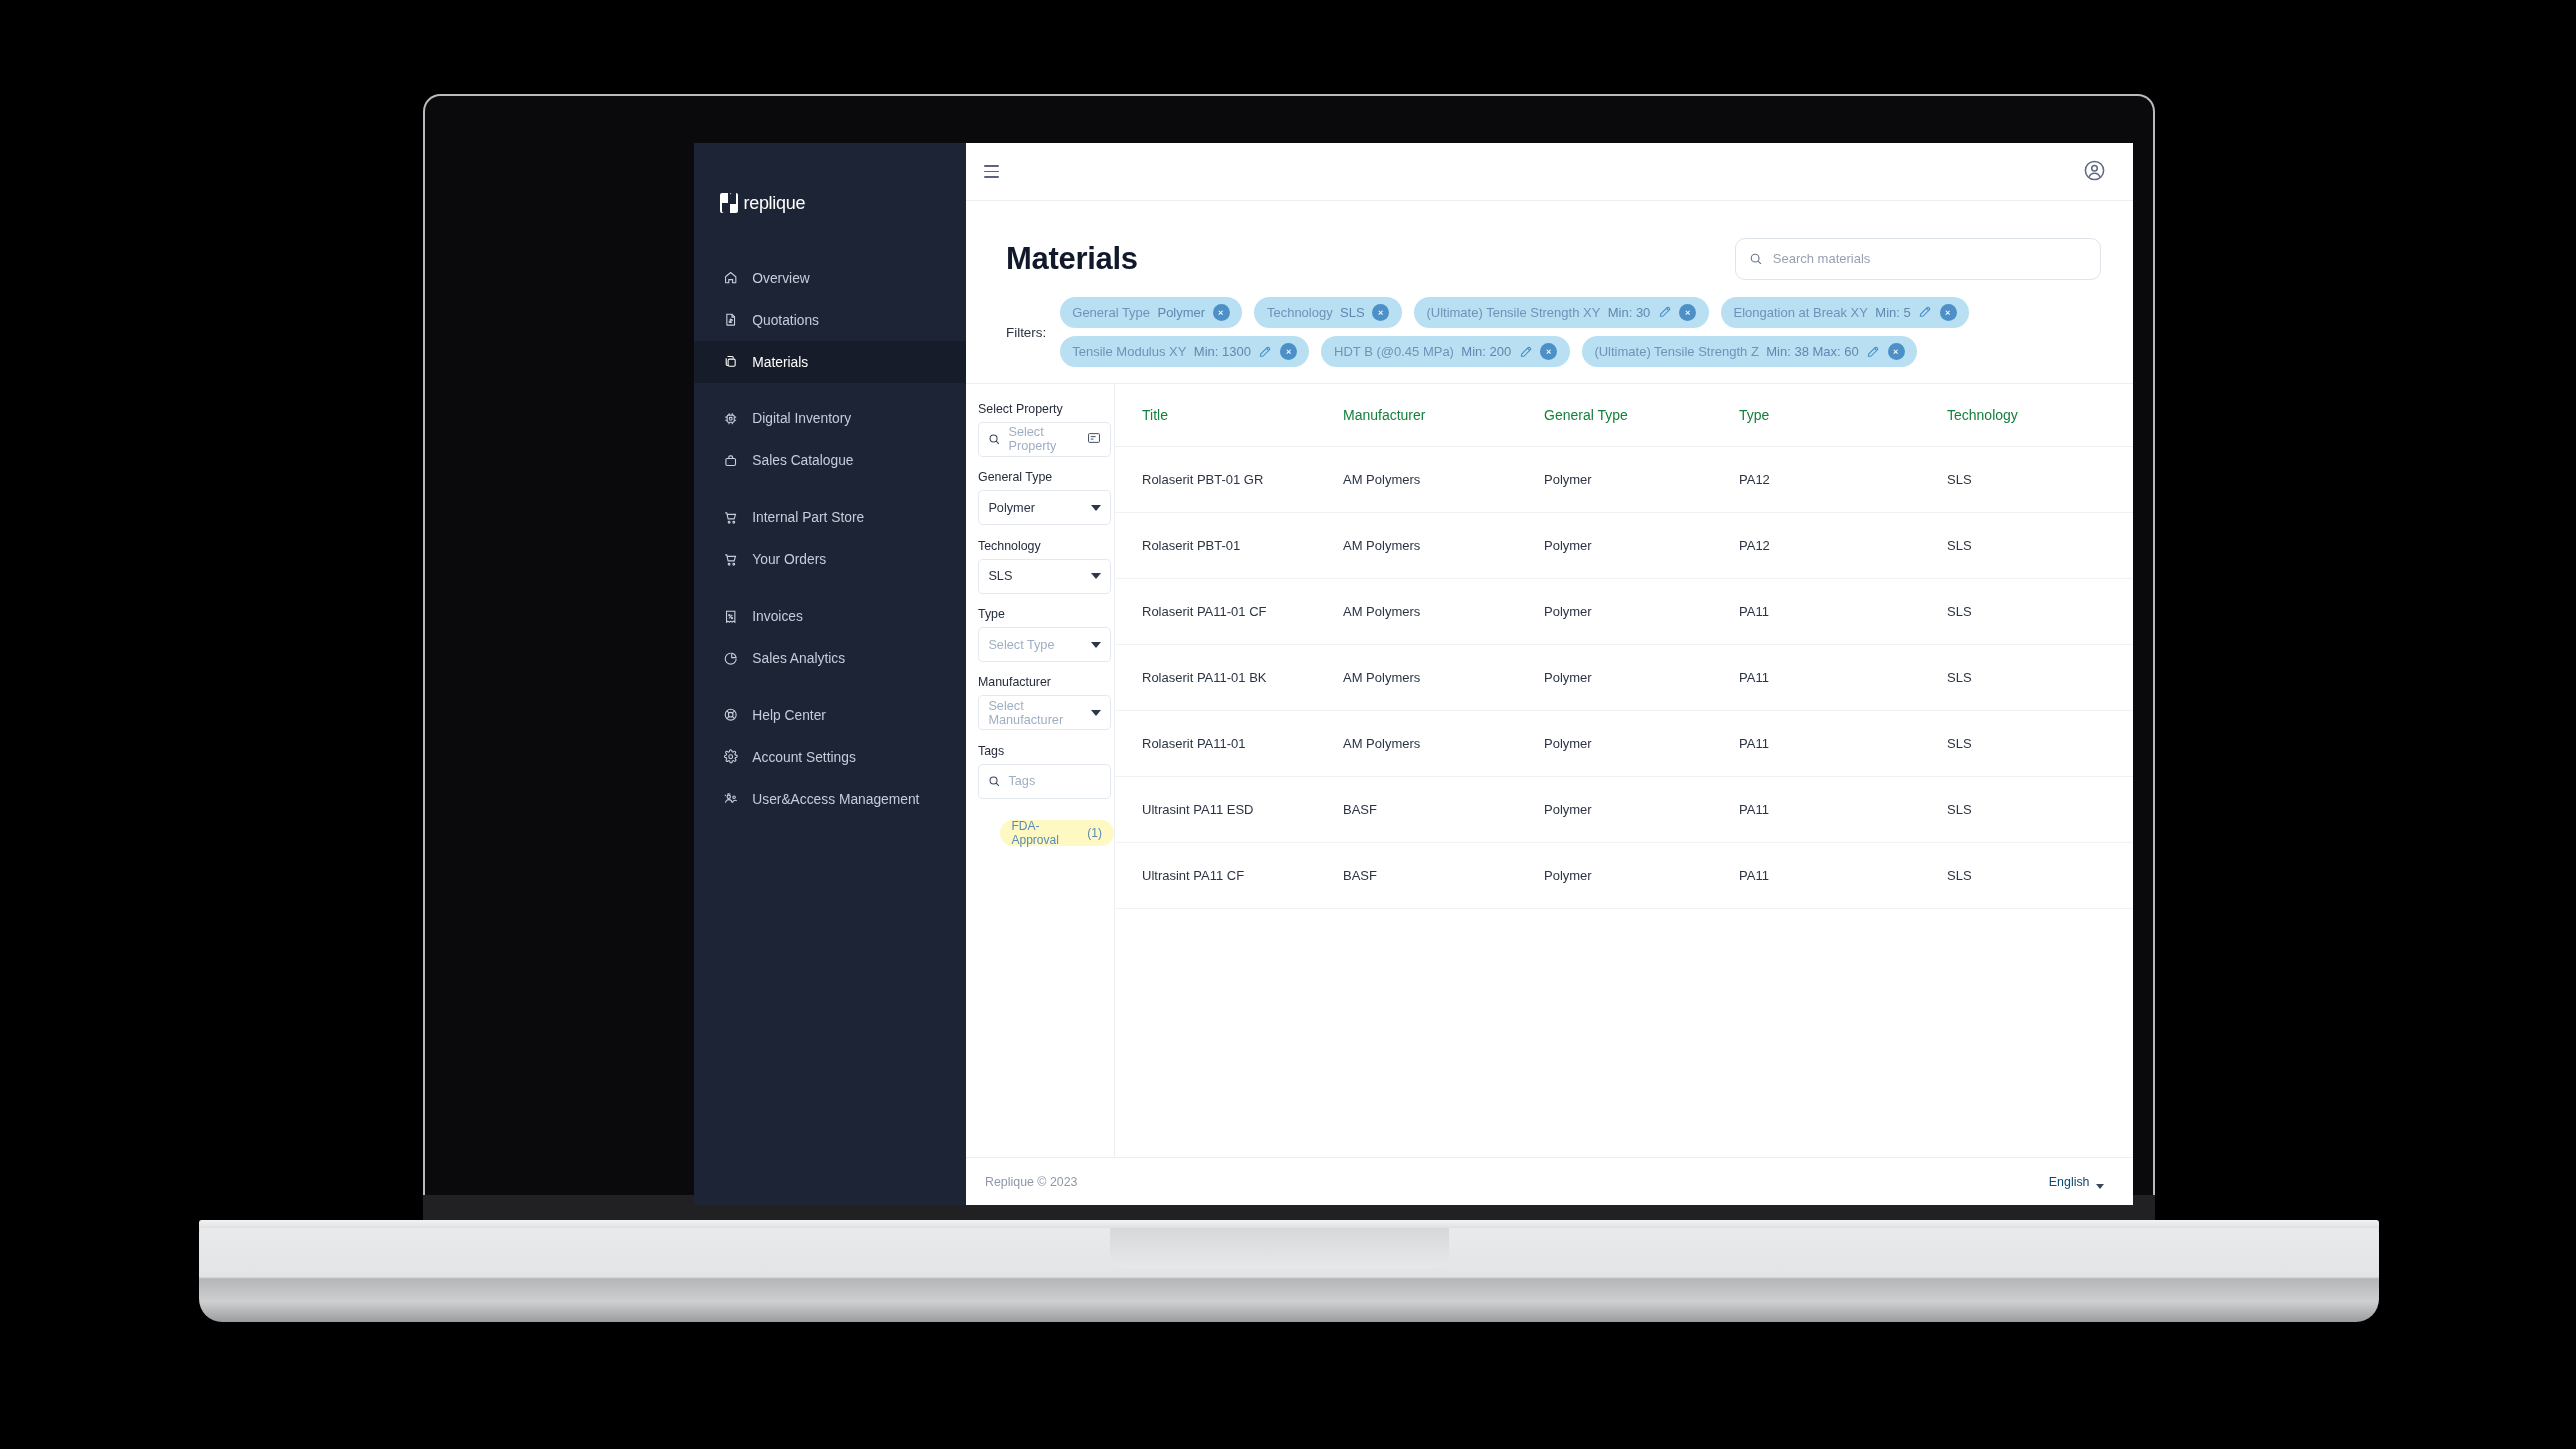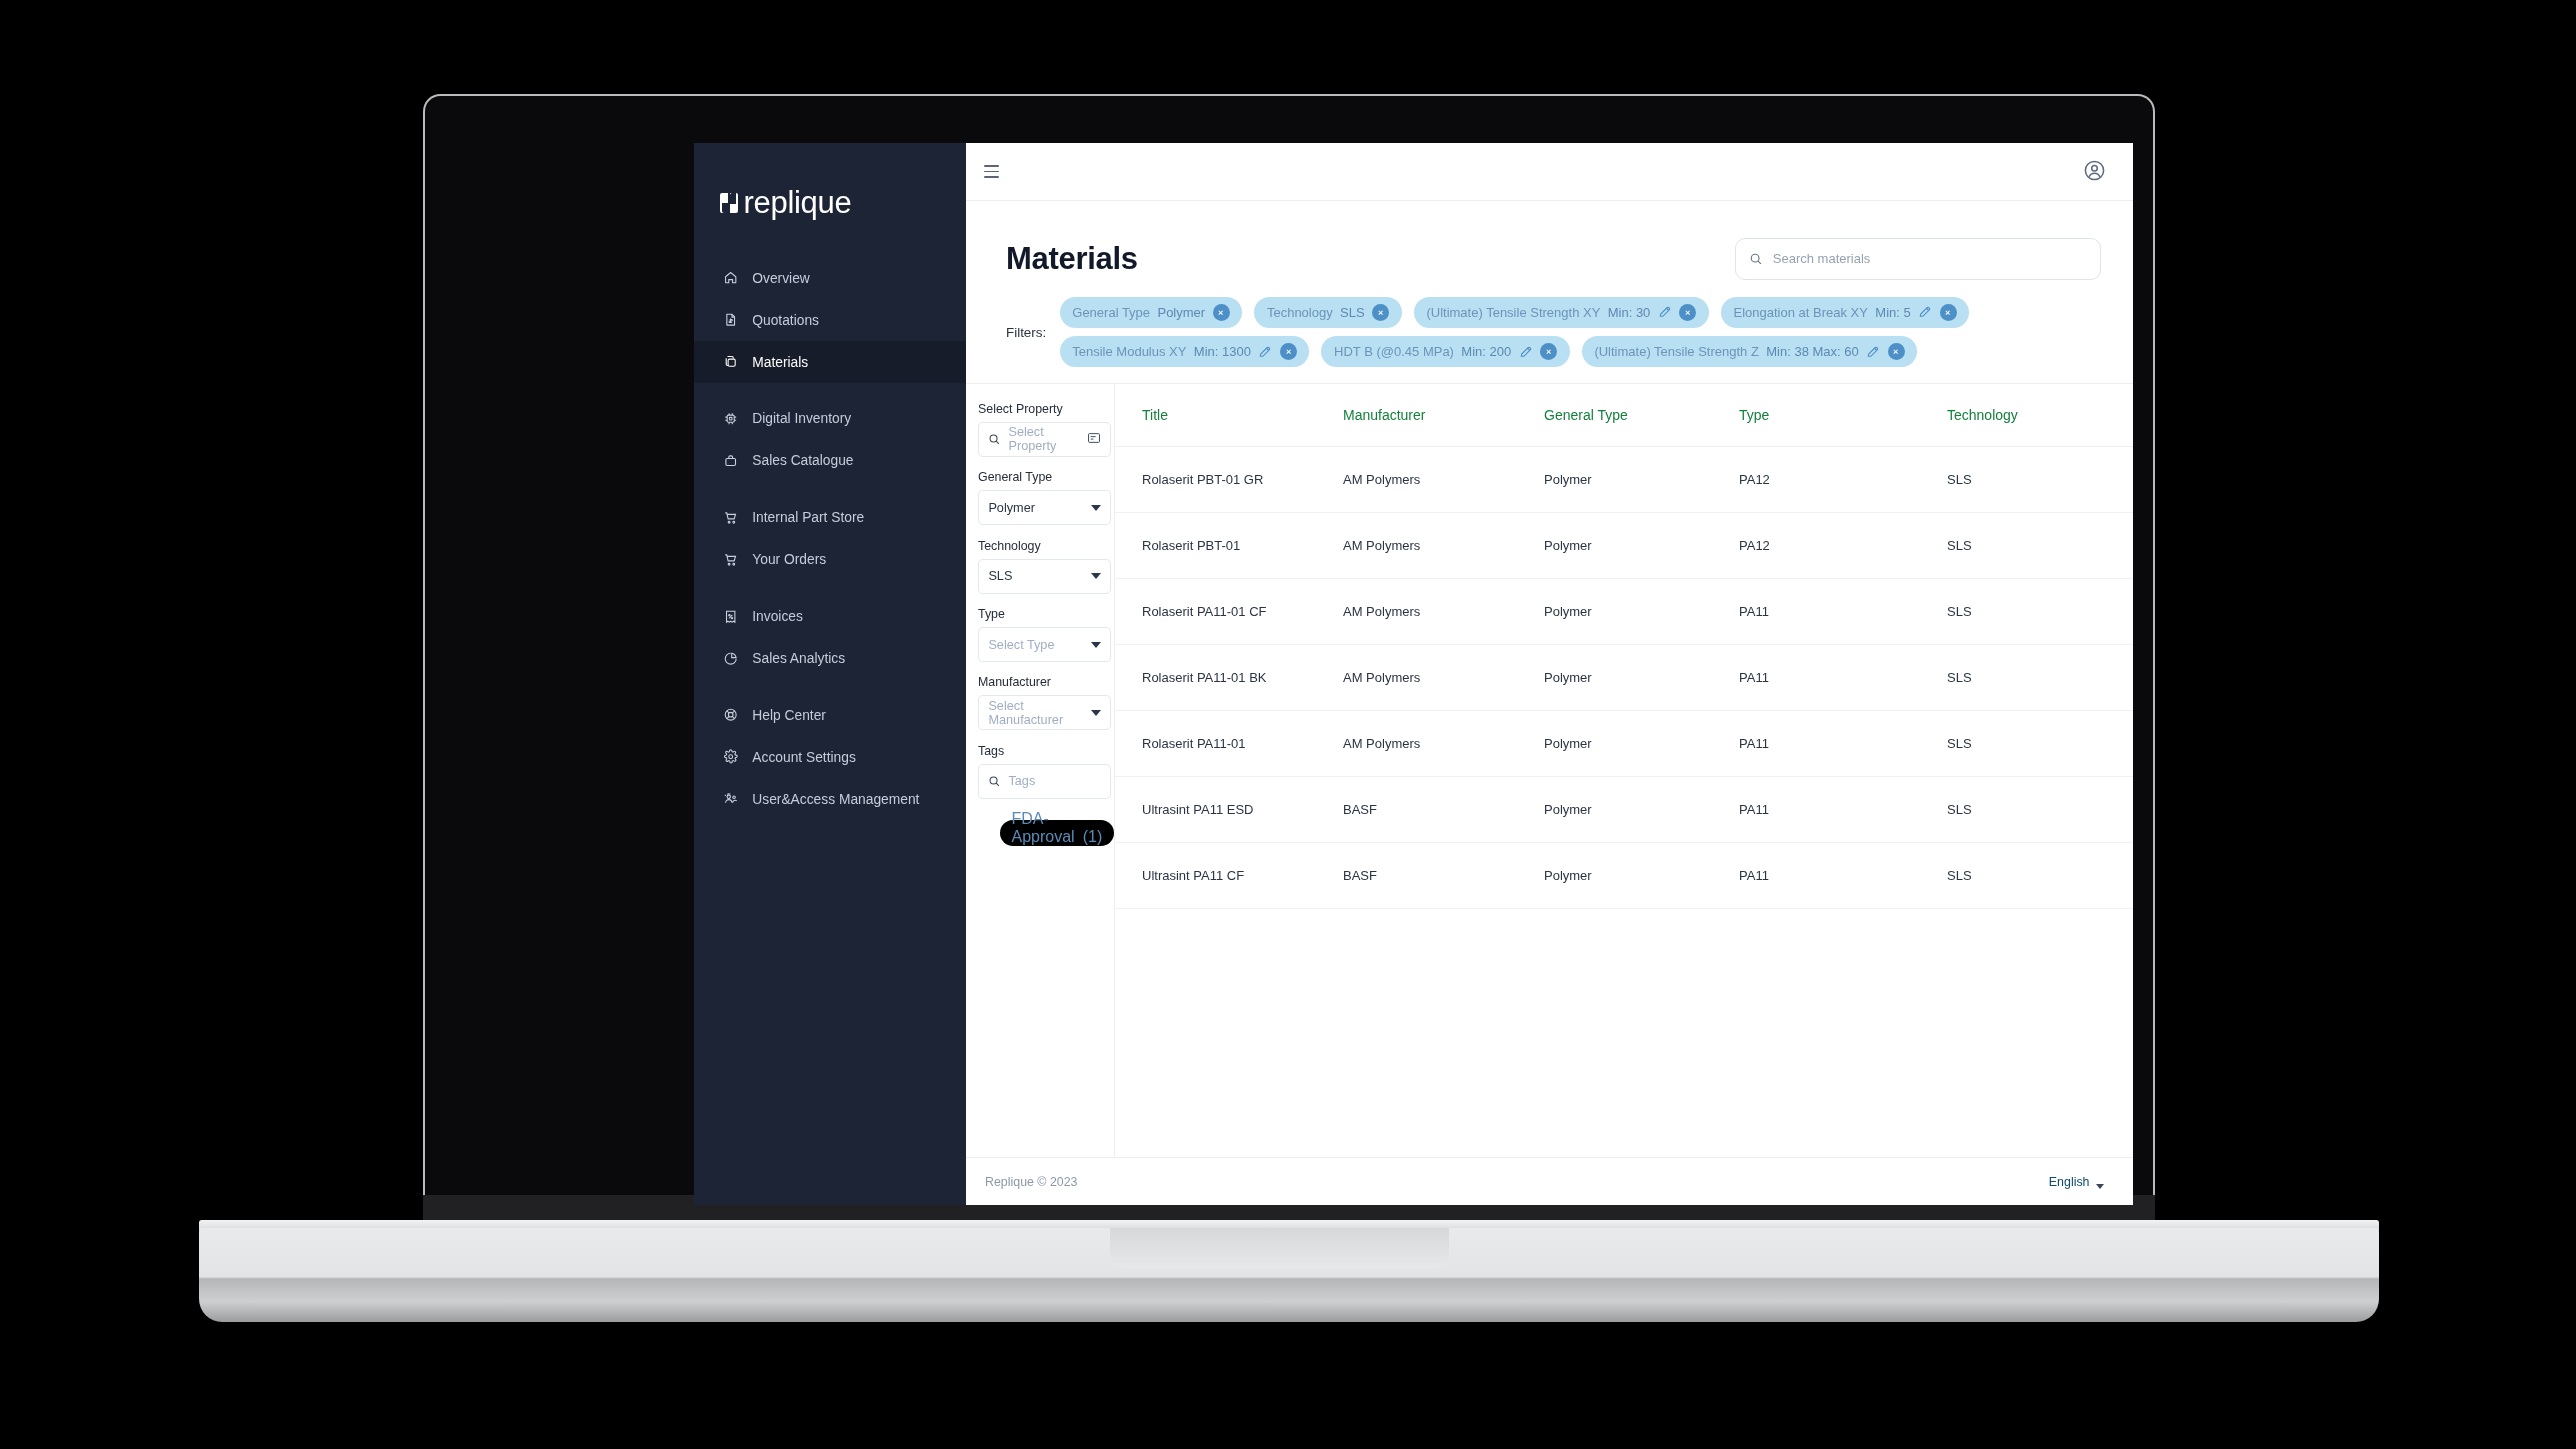--- a/index.html
+++ b/index.html
@@ -84,21 +84,21 @@
     flex: 0 0 18px;
   }
   .logo-mark::before, .logo-mark::after {
     content: ""; position: absolute; background: #fff;
   }
   .logo-mark::before { left: 0; top: 0; width: 8.7px; height: 20px; border-radius: 2px 0 0 2px; }
   .logo-mark::after  { left: 10px; top: 0; width: 8px; height: 20px; border-radius: 0 2px 2px 0; }
   .logo-notch { position: absolute; left: 2px; top: 9.4px; width: 6.7px; height: 10.7px; background: #1d2435; border-radius: 0 0 0 2px; z-index: 2;}
   .logo-notch2 { position: absolute; left: 10px; top: 0px; width: 6.7px; height: 10.7px; background: #1d2435; border-radius: 2px 0 0 0; z-index: 2;}
   .logo-word {
-    font-size: 31px;
+    font-size: 18px;
     letter-spacing: -0.3px;
     color: #ffffff;
     font-weight: 400;
   }
 
   #sidebar-nav { margin-top: 35px; }
   .nav-item {
     display: flex; align-items: center;
     height: 42px;
     padding-left: 27.5px;
@@ -207,25 +207,25 @@
     padding: 0 9.4px;
     gap: 7.4px;
     background: #fff;
   }
   .field-control .lead-icon svg { width: 12.7px; height: 12.7px; stroke: #3a4558; fill: none; stroke-width: 2; display:block;}
   .field-control .ctl-text { flex: 1; font-size: 12.7px; color: #2b3445; }
   .field-control .ctl-text.placeholder { color: #a0aec4; }
   .field-control .trail-icon svg { width: 14px; height: 12px; stroke: #3f4a5e; fill: none; stroke-width: 1.8; }
   .caret { width: 0; height: 0; border-left: 5.4px solid transparent; border-right: 5.4px solid transparent; border-top: 6px solid #2d3749; }
   .tag-pill {
-    display: inline-flex; align-items: flex-end;
-    background: #000000; color: #5a8ab5;
+    display: inline-flex; align-items: center;
+    background: #fef9c3; color: #5a8ab5;
     border-radius: 670px;
     height: 25.5px; padding: 0 12px;
-    font-size: 16px; gap: 8px;
+    font-size: 12px; gap: 8px;
     margin: 8px 0 0 21.5px;
   }
 
   
   #table-wrap { flex: 1; min-width: 0; display: flex; flex-direction: column;}
   #materials-table { width: 100%; border-collapse: collapse; table-layout: fixed; }
   #materials-table thead th {
     text-align: left;
     font-size: 14px; font-weight: 400;
     color: #15803d;

